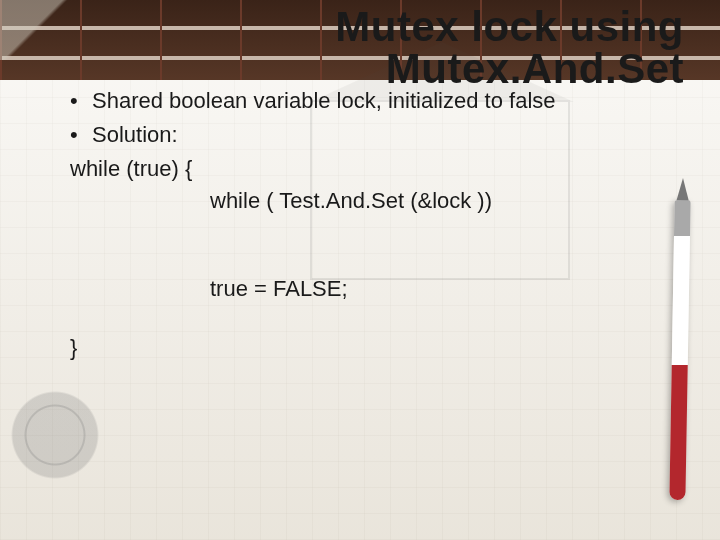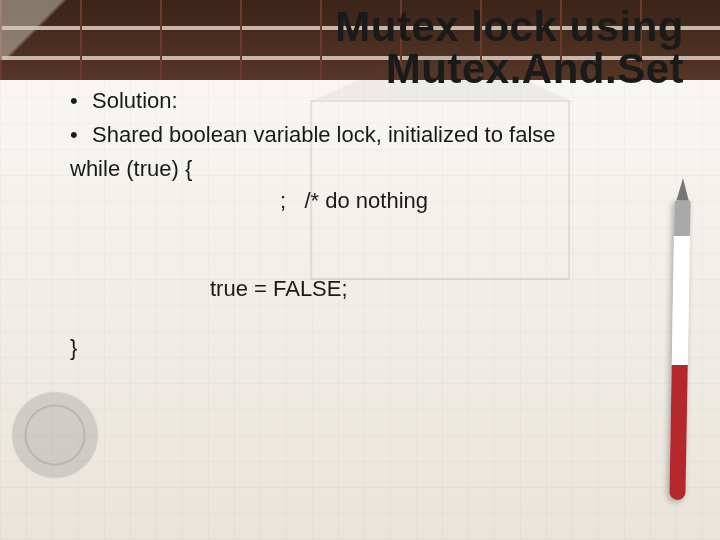--- a/index.html
+++ b/index.html
@@ -111,25 +111,25 @@
   <div class="curl"></div>
   <div class="sketch"></div>
   <div class="pen"></div>
 
   <div class="title">
     <div class="l1">Mutex lock using</div>
     <div class="l2">Mutex.And.Set</div>
   </div>
 
   <div class="body">
+    <div class="bullet">Shared boolean variable lock, initialized to false</div>
     <div class="bullet">Solution:</div>
-    <div class="bullet">Shared boolean variable lock, initialized to false</div>
 
     <div class="ind1 code">while (true) {</div>
-    <div class="ind3 code">;   /* do nothing</div>
+    <div class="ind2 code">while ( Test.And.Set (&amp;lock ))</div>
 
     <div class="gap"></div>
 
     <div class="gap"></div>
     <div class="ind2 code">true = FALSE;</div>
 
     <div class="gap"></div>
     <div class="ind1 code">}</div>
   </div>
 </div>

